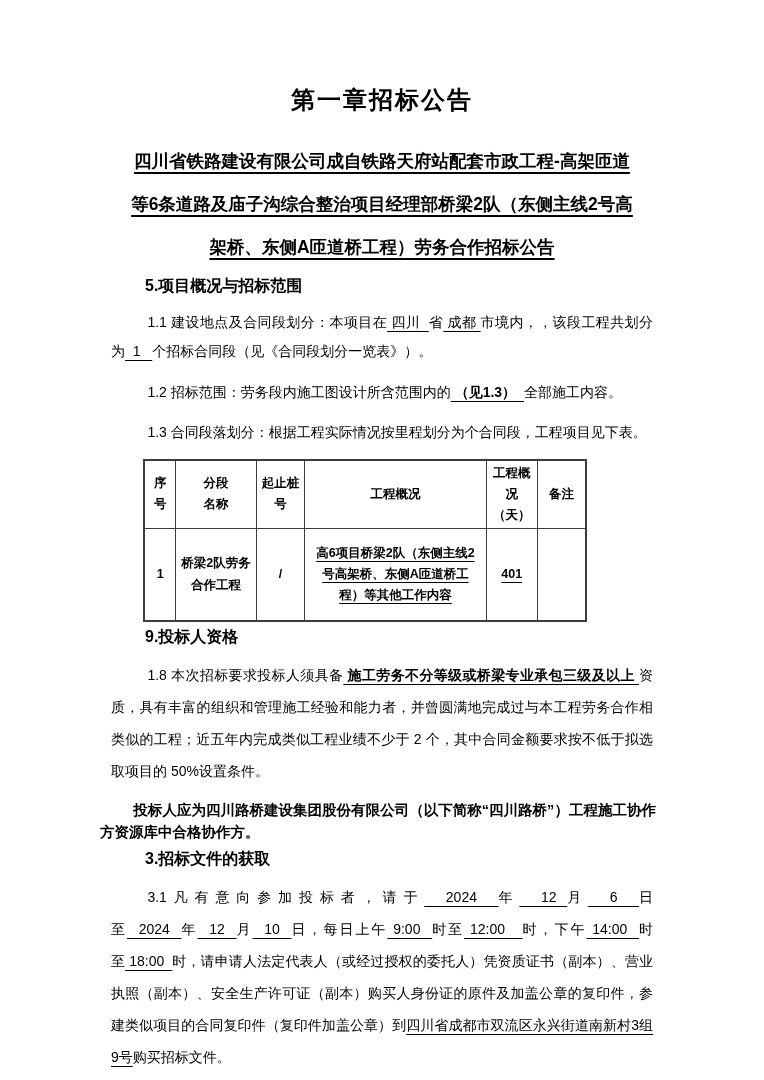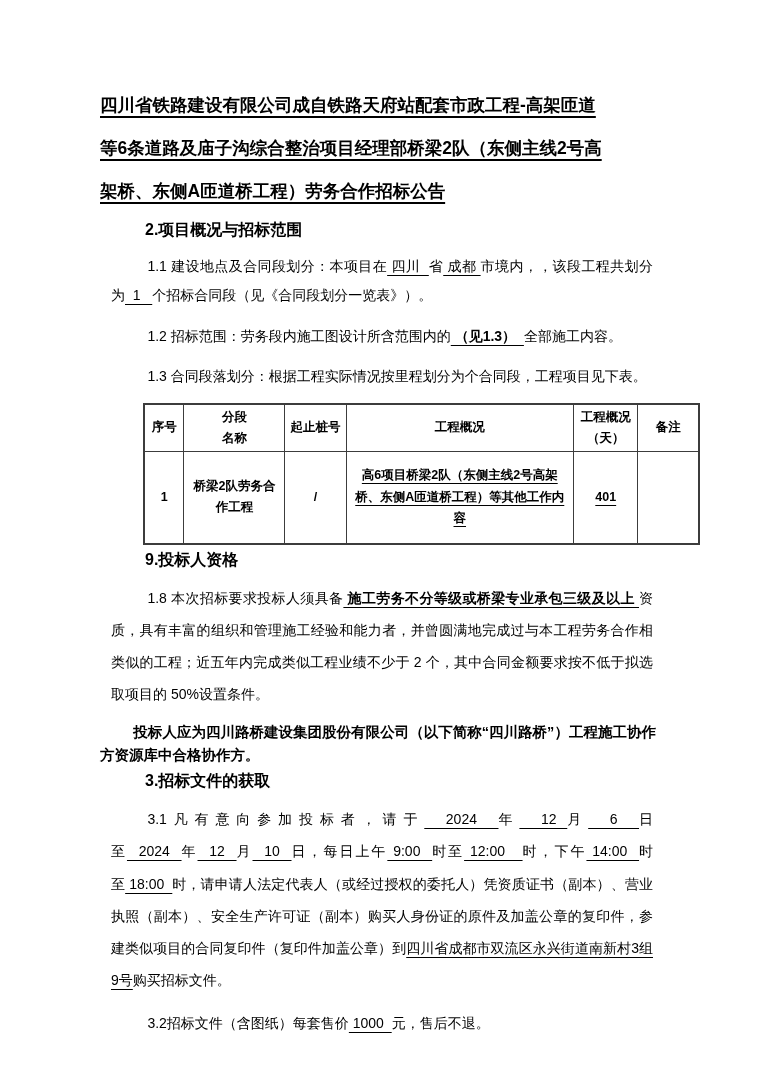--- a/index.html
+++ b/index.html
@@ -7,21 +7,21 @@
     width:764px;height:1080px;overflow:hidden;color:#000;
     font-family:"Liberation Sans","DejaVu Sans",sans-serif;
   }
   .page{padding:84px 100px 0 100px;box-sizing:border-box;}
 
   .chapter-title{
     font-size:24px;font-weight:bold;text-align:center;
     letter-spacing:2px;line-height:32px;margin:0 0 24px 0;
   }
   .subtitle{
-    font-size:17.5px;font-weight:bold;
+    font-size:17.5px;font-weight:bold;text-align:center;
     line-height:43px;margin:0 0 6px 0;
   }
   .subtitle .line{text-decoration:underline;text-underline-offset:5px;text-decoration-thickness:1.5px;}
 
   .sec-heading{
     font-size:16px;font-weight:bold;margin:2px 0 2px 45px;line-height:22px;
   }
   p.body{
     font-size:14px;line-height:2.1;text-align:justify;
     text-indent:2.6em;margin:11px;font-weight:normal;
@@ -29,21 +29,21 @@
   p.body.lh-lg{line-height:2.3;}
   p.bold-para{
     font-size:14.5px;font-weight:bold;line-height:1.55;text-align:justify;
     text-indent:2.3em;margin:2px 8px 4px 0;
   }
   .u{text-decoration:underline;text-underline-offset:4px;text-decoration-thickness:1.3px;}
   .b{font-weight:bold;}
 
   table.contract{
     border-collapse:collapse;table-layout:fixed;
-    width:557px;margin:4px 12px 4px 43px;
+    width:444px;margin:4px 12px 4px 43px;
     border:2px solid #3c3c3c;
   }
   table.contract th,table.contract td{
     border:1px solid #3c3c3c;
     font-size:12.5px;text-align:center;vertical-align:middle;
     padding:2px 5px;box-sizing:border-box;
     white-space:pre-line;line-height:1.7;
   }
   table.contract th{font-weight:bold;height:44px;}
   table.contract td{height:92px;font-weight:bold;}
@@ -51,28 +51,29 @@
   td.cell-underline{text-decoration:underline;text-underline-offset:4px;}
 
   .col-no{width:7.2%}.col-name{width:18.2%}.col-stake{width:11%}
   .col-overview{width:41%}.col-duration{width:11.6%}.col-note{width:11%}
 </style>
 </head>
 <body>
 
 <div class="page">
 
+  <h1 class="chapter-title">第一章招标公告</h1>
 
   <div class="subtitle">
     <div class="line">四川省铁路建设有限公司成自铁路天府站配套市政工程-高架匝道</div>
     <div class="line">等6条道路及庙子沟综合整治项目经理部桥梁2队（东侧主线2号高</div>
     <div class="line">架桥、东侧A匝道桥工程）劳务合作招标公告</div>
   </div>
 
-  <h2 class="sec-heading">2.项目概况与招标范围</h2>
+  <h2 class="sec-heading">5.项目概况与招标范围</h2>
 
   <p class="body"><span>1.1 建设地点及合同段划分：本项目在</span><span class="u">&nbsp;四川&nbsp;&nbsp;</span><span>省</span><span class="u">&nbsp;成都&nbsp;</span><span>市境内，，该段工程共划分为</span><span class="u">&nbsp;&nbsp;1&nbsp;&nbsp;&nbsp;</span><span>个招标合同段（见《合同段划分一览表》）。</span></p>
   <p class="body"><span>1.2 招标范围：劳务段内施工图设计所含范围内的</span><span class="u b">&nbsp;（见1.3）&nbsp;&nbsp;</span><span>全部施工内容。</span></p>
   <p class="body"><span>1.3 合同段落划分：根据工程实际情况按里程划分为个合同段，工程项目见下表。</span></p>
 
   <table class="contract">
     <colgroup>
       <col class="col-no">
         <col class="col-name">
         <col class="col-stake">

